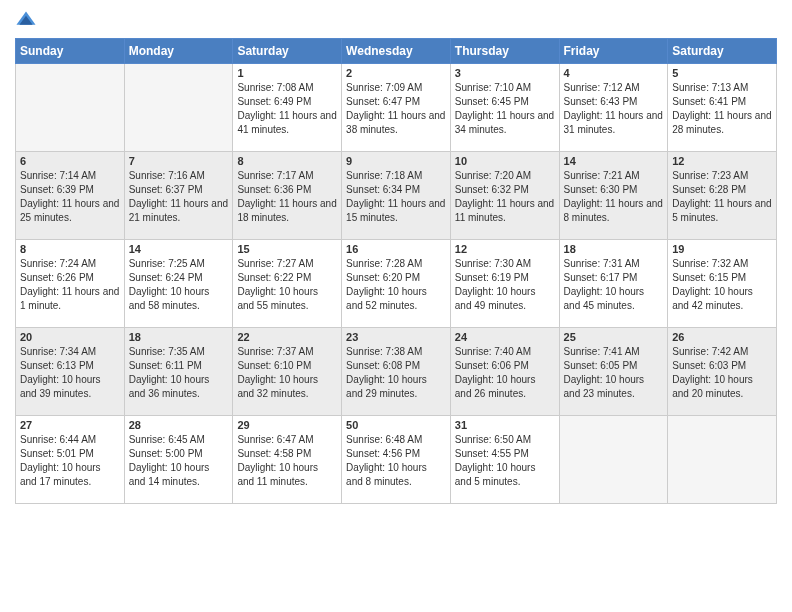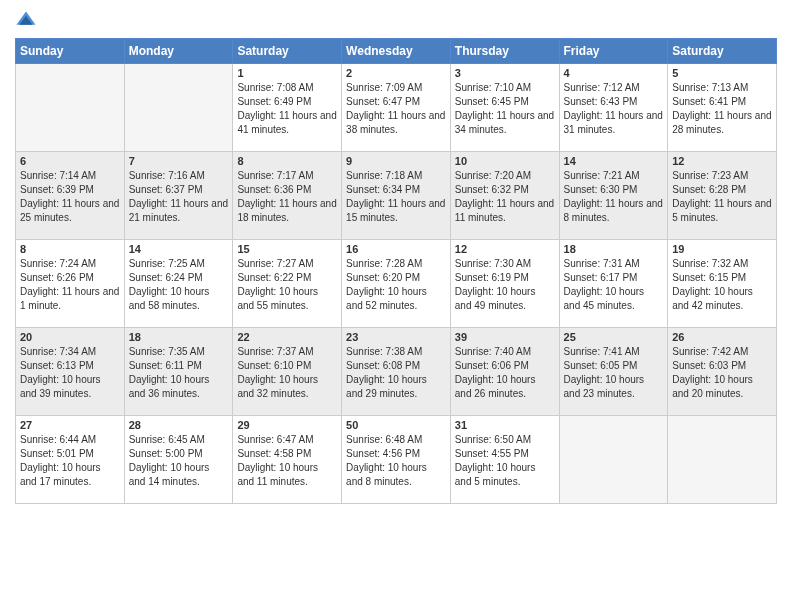--- a/index.html
+++ b/index.html
@@ -235,21 +235,21 @@
           </td>
           <td>
             <div class="day-num">22</div>
             <div class="day-info">Sunrise: 7:37 AM<br>Sunset: 6:10 PM<br>Daylight: 10 hours and 32 minutes.</div>
           </td>
           <td>
             <div class="day-num">23</div>
             <div class="day-info">Sunrise: 7:38 AM<br>Sunset: 6:08 PM<br>Daylight: 10 hours and 29 minutes.</div>
           </td>
           <td>
-            <div class="day-num">39</div>
+            <div class="day-num">24</div>
             <div class="day-info">Sunrise: 7:40 AM<br>Sunset: 6:06 PM<br>Daylight: 10 hours and 26 minutes.</div>
           </td>
           <td>
             <div class="day-num">25</div>
             <div class="day-info">Sunrise: 7:41 AM<br>Sunset: 6:05 PM<br>Daylight: 10 hours and 23 minutes.</div>
           </td>
           <td>
             <div class="day-num">26</div>
             <div class="day-info">Sunrise: 7:42 AM<br>Sunset: 6:03 PM<br>Daylight: 10 hours and 20 minutes.</div>
           </td>

